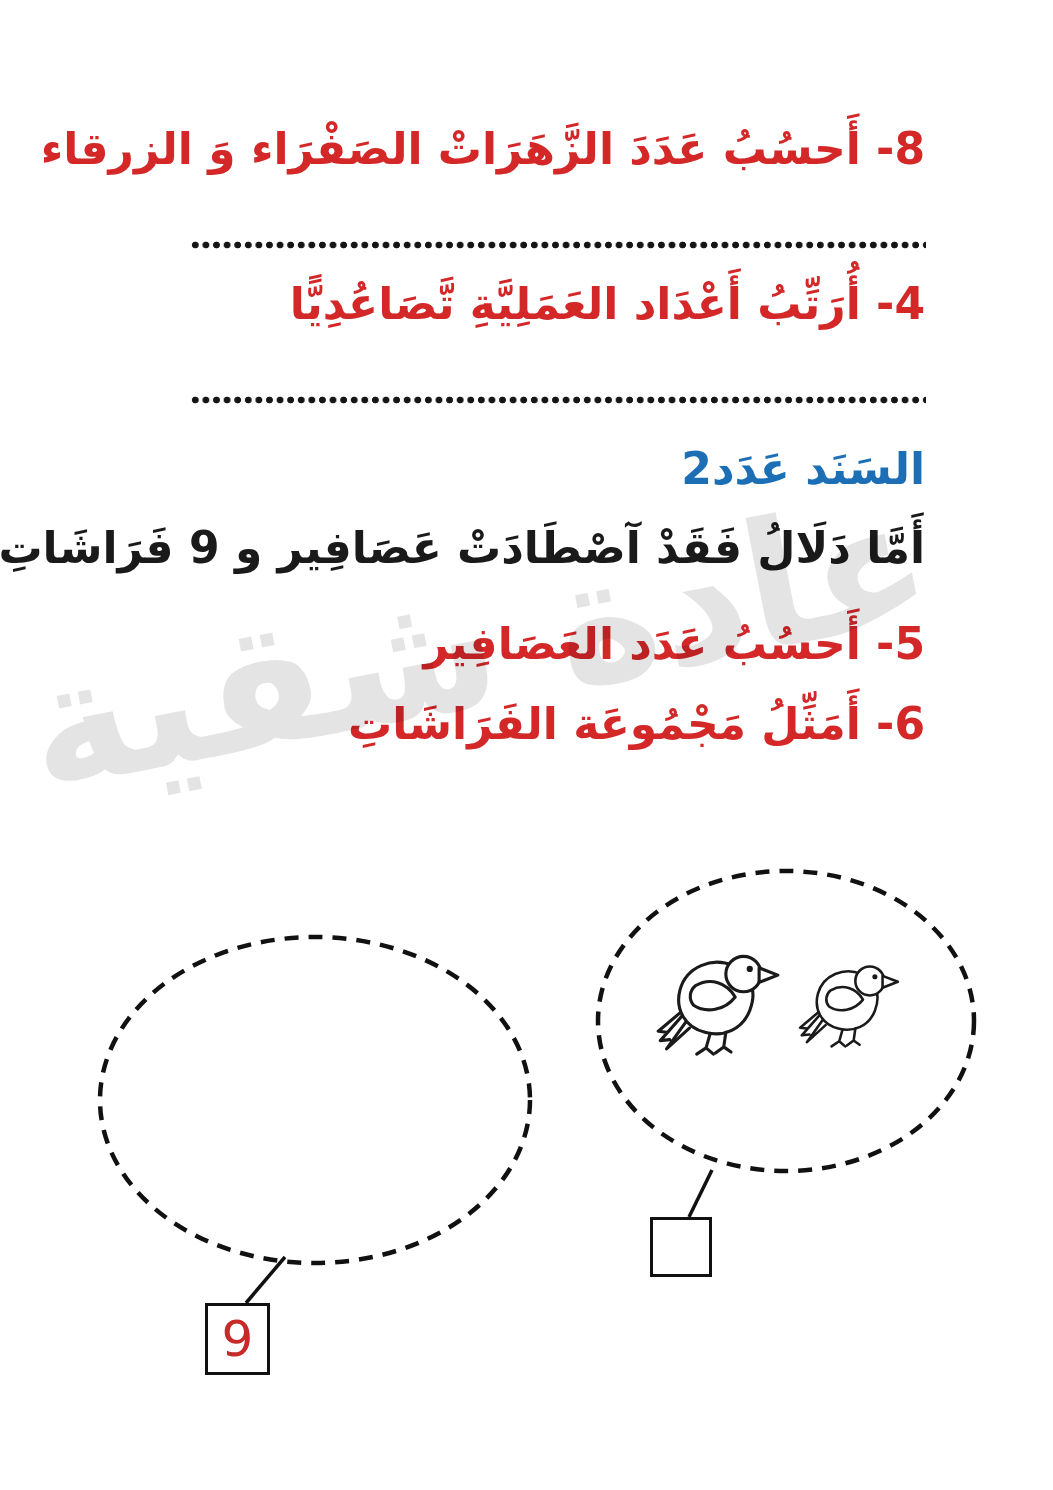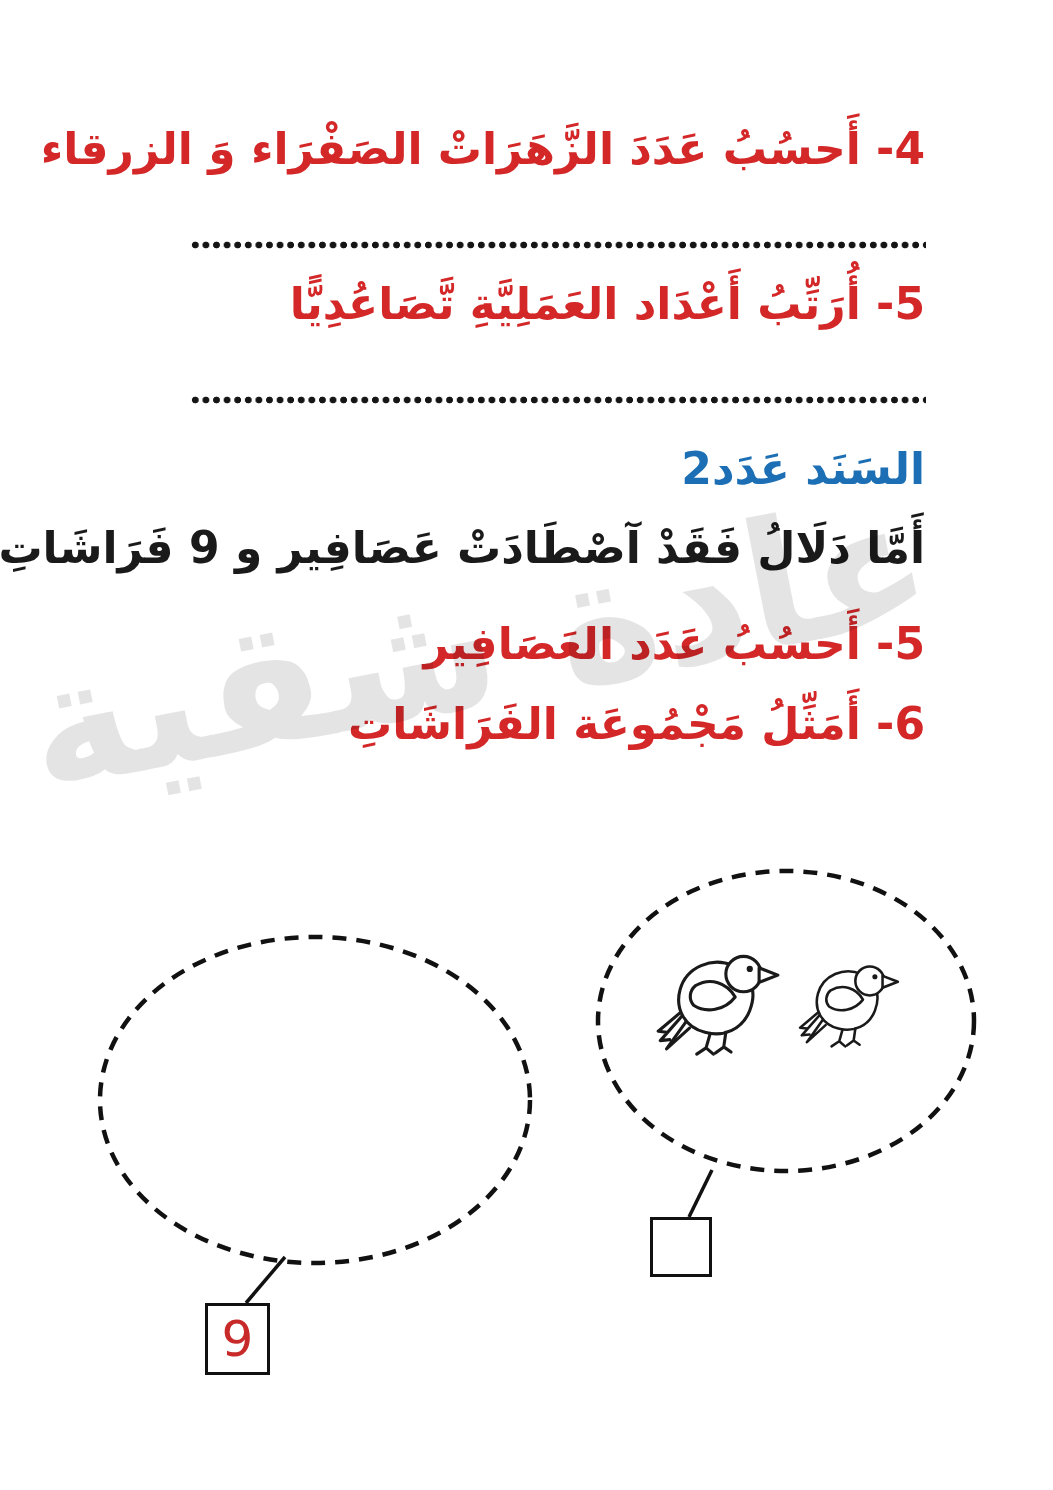--- a/index.html
+++ b/index.html
@@ -68,25 +68,25 @@
     font-weight:400;
     color:#c82a2a;
     font-family:"DejaVu Sans","Liberation Sans",sans-serif;
   }
 </style>
 </head>
 <body>
 
 <div class="page">
 
-  <div class="txt red" style="top:116px;">4- أَحسُبُ عَدَدَ الزَّهَرَاتْ الصَفْرَاء وَ الزرقاء</div>
+  <div class="txt red" style="top:116px;">8- أَحسُبُ عَدَدَ الزَّهَرَاتْ الصَفْرَاء وَ الزرقاء</div>
 
   <div class="dotline" style="top:241px;"></div>
 
-  <div class="txt red" style="top:271px;">5- أُرَتِّبُ أَعْدَاد العَمَلِيَّةِ تَّصَاعُدِيًّا</div>
+  <div class="txt red" style="top:271px;">4- أُرَتِّبُ أَعْدَاد العَمَلِيَّةِ تَّصَاعُدِيًّا</div>
 
   <div class="dotline" style="top:396px;"></div>
 
   <div class="txt blue" style="top:436px;margin-left:32px;">السَنَد عَدَد2</div>
 
   <div class="txt" style="top:515px;">أَمَّا دَلَالُ فَقَدْ آصْطَادَتْ عَصَافِير و 9 فَرَاشَاتِ</div>
 
   <div class="txt red" style="top:611px;">5- أَحسُبُ عَدَد العَصَافِير</div>
 
   <div class="txt red" style="top:691px;">6- أَمَثِّلُ مَجْمُوعَة الفَرَاشَاتِ</div>

